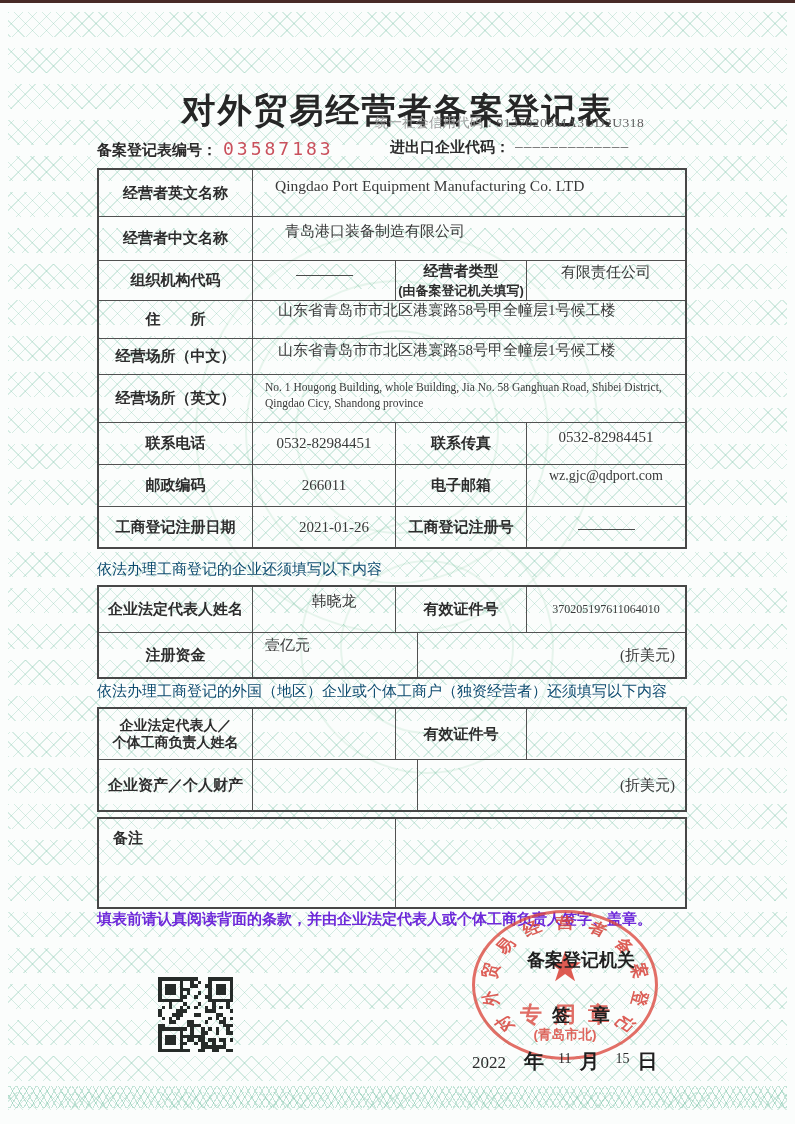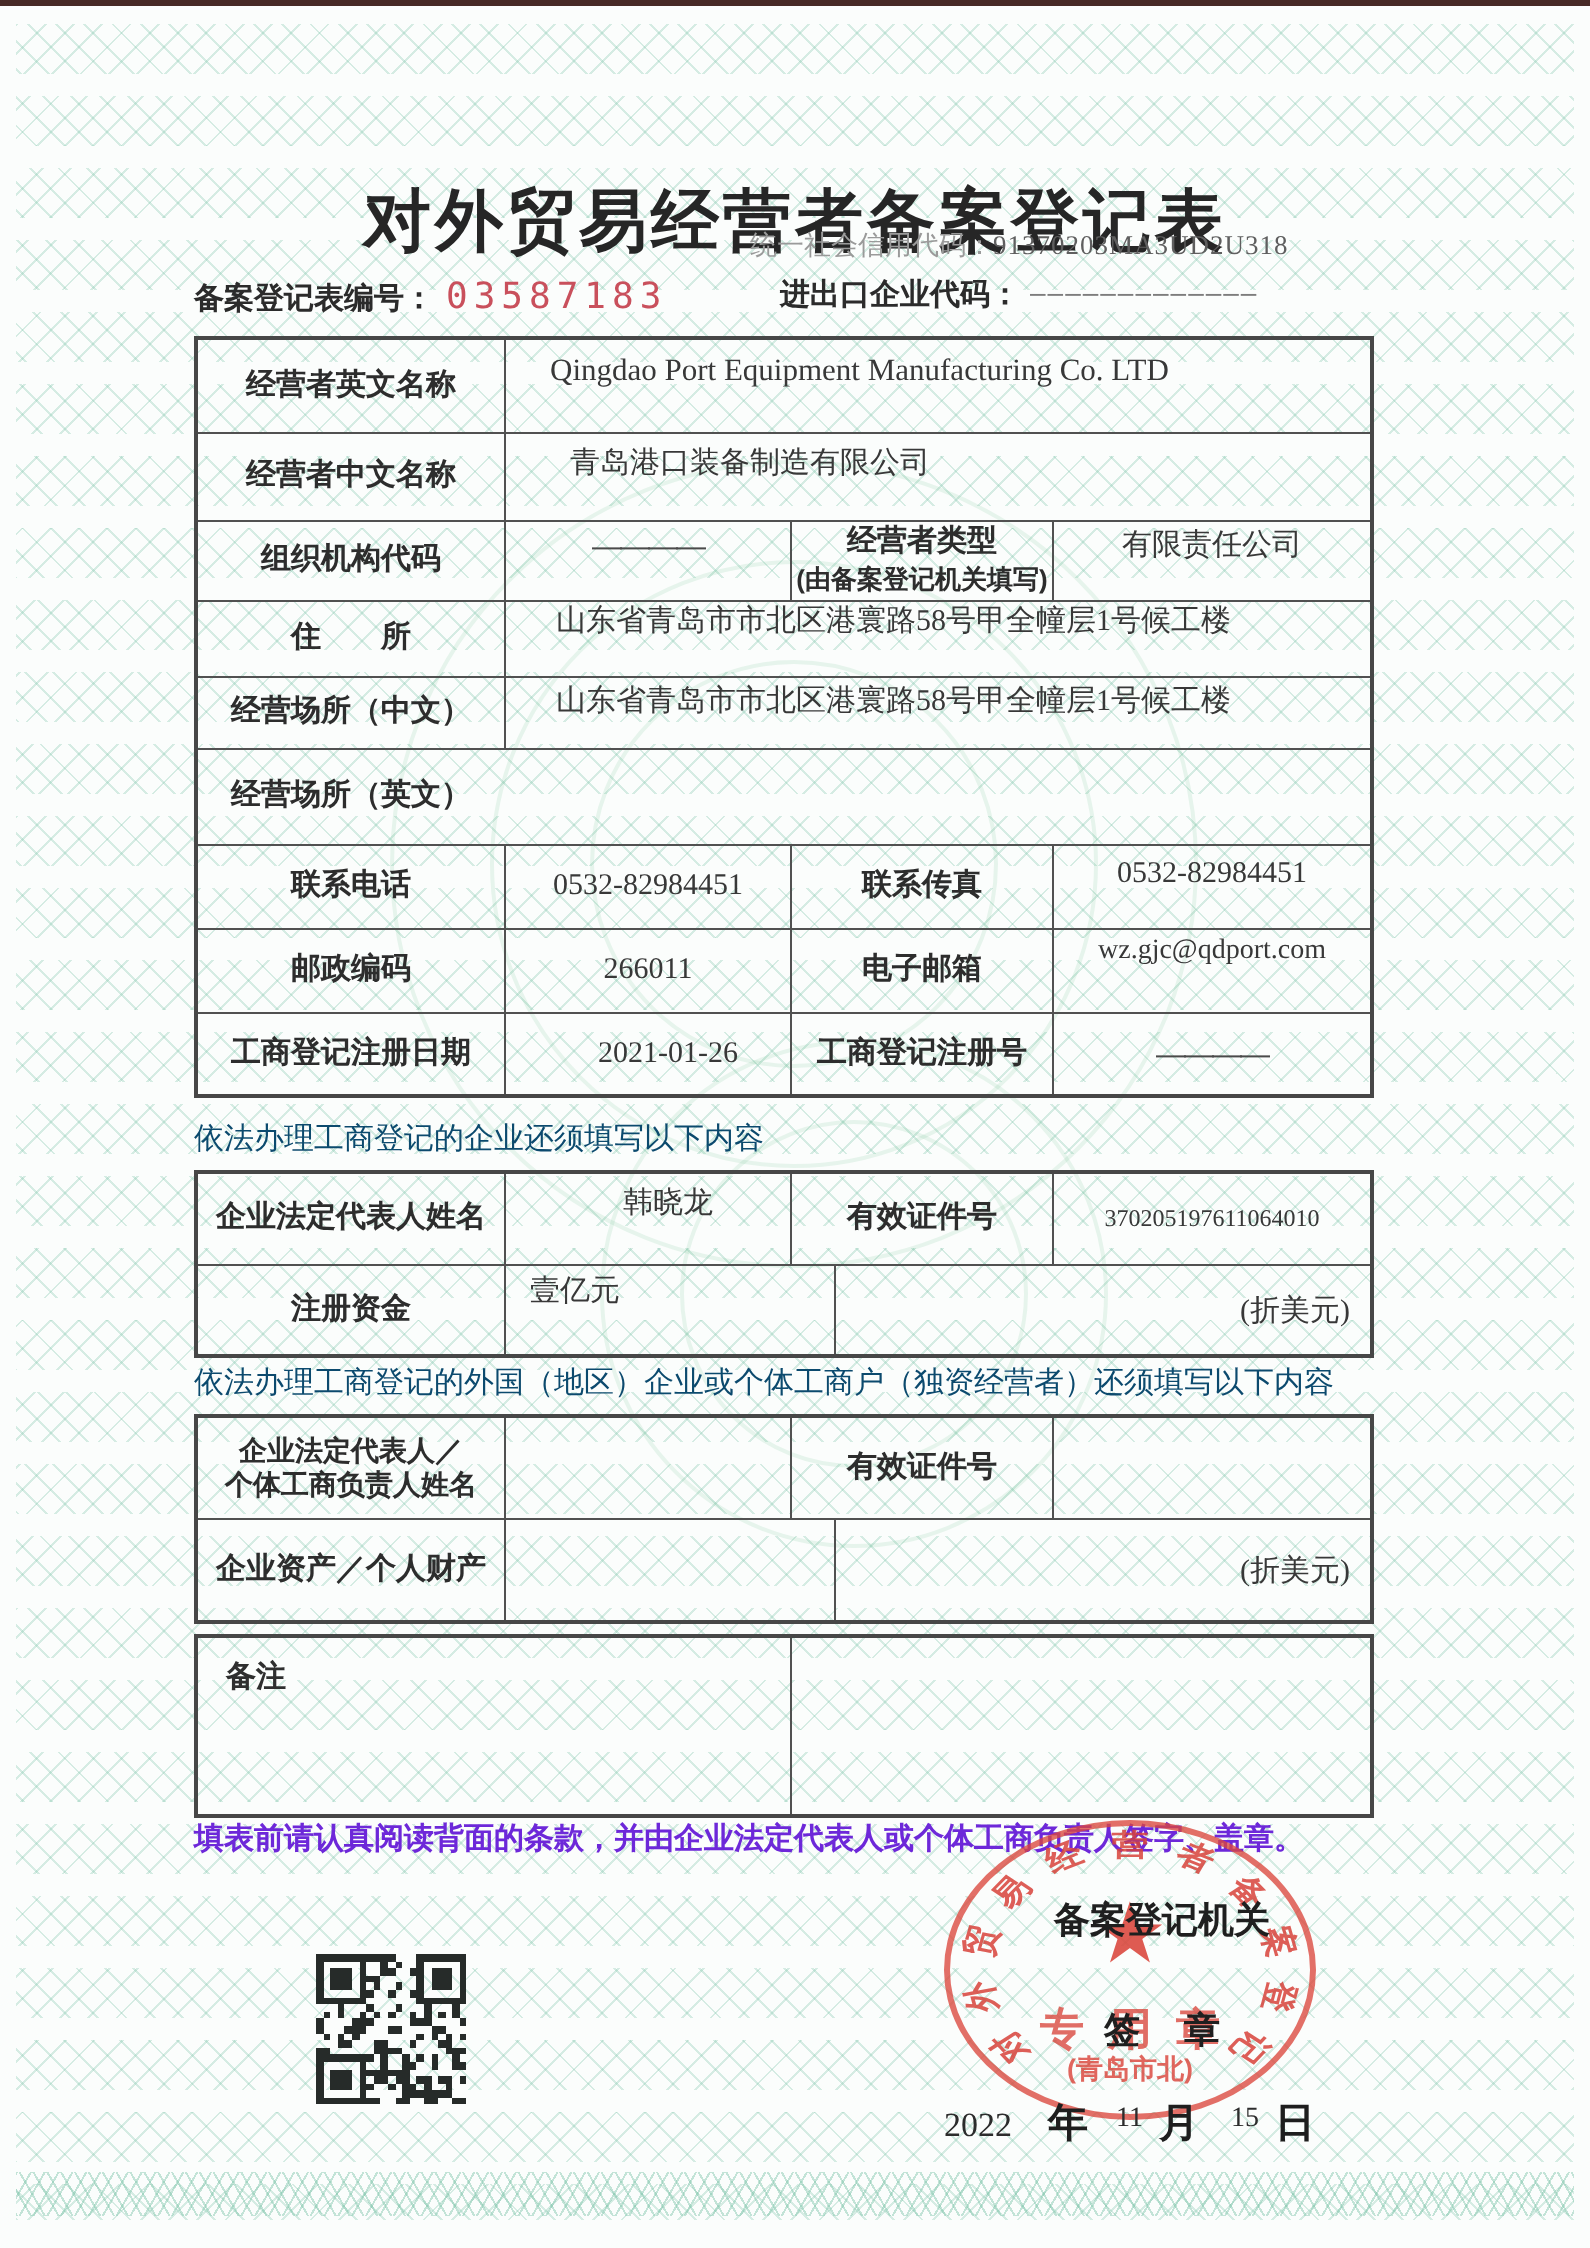--- a/index.html
+++ b/index.html
@@ -113,20 +113,21 @@
     <div class="trow" style="height:38px;grid-template-columns:153px 433px;">
       <div class="c-label">住　　所</div>
       <div class="c-val serif" style="padding:0 0 0 25px;">山东省青岛市市北区港寰路58号甲全幢层1号候工楼</div>
     </div>
     <div class="trow" style="height:36px;grid-template-columns:153px 433px;">
       <div class="c-label">经营场所（中文）</div>
       <div class="c-val serif" style="padding:2px 0 0 25px;">山东省青岛市市北区港寰路58号甲全幢层1号候工楼</div>
     </div>
     <div class="trow" style="height:48px;grid-template-columns:153px 433px;">
       <div class="c-label">经营场所（英文）</div>
+      <div class="c-val serif" style="padding:4px 12px 0 12px;font-size:11.5px;line-height:1.4;">No. 1 Hougong Building, whole Building, Jia No. 58 Ganghuan Road, Shibei District, Qingdao Cicy, Shandong province</div>
     </div>
     <div class="trow" style="height:42px;grid-template-columns:153px 143px 131px 159px;">
       <div class="c-label">联系电话</div>
       <div class="c-val serif" style="display:flex;align-items:center;justify-content:center;">0532-82984451</div>
       <div class="c-label">联系传真</div>
       <div class="c-val serif" style="text-align:center;padding-top:6px;">0532-82984451</div>
     </div>
     <div class="trow" style="height:42px;grid-template-columns:153px 143px 131px 159px;">
       <div class="c-label">邮政编码</div>
       <div class="c-val serif" style="display:flex;align-items:center;justify-content:center;">266011</div>

